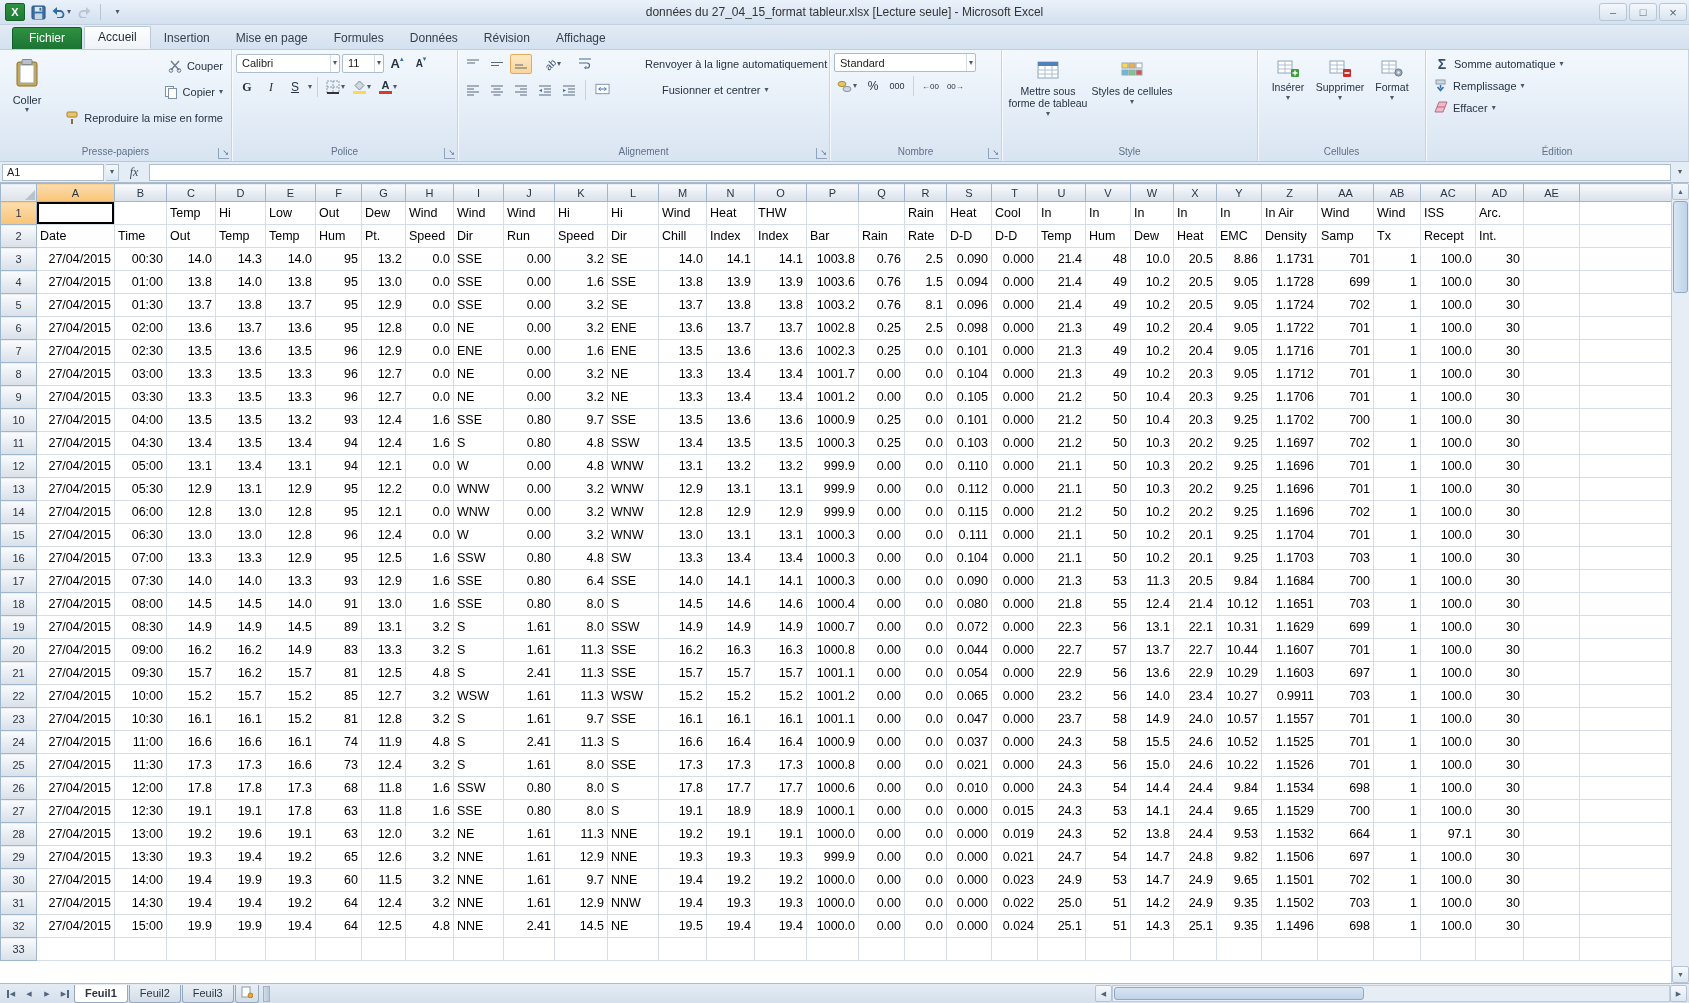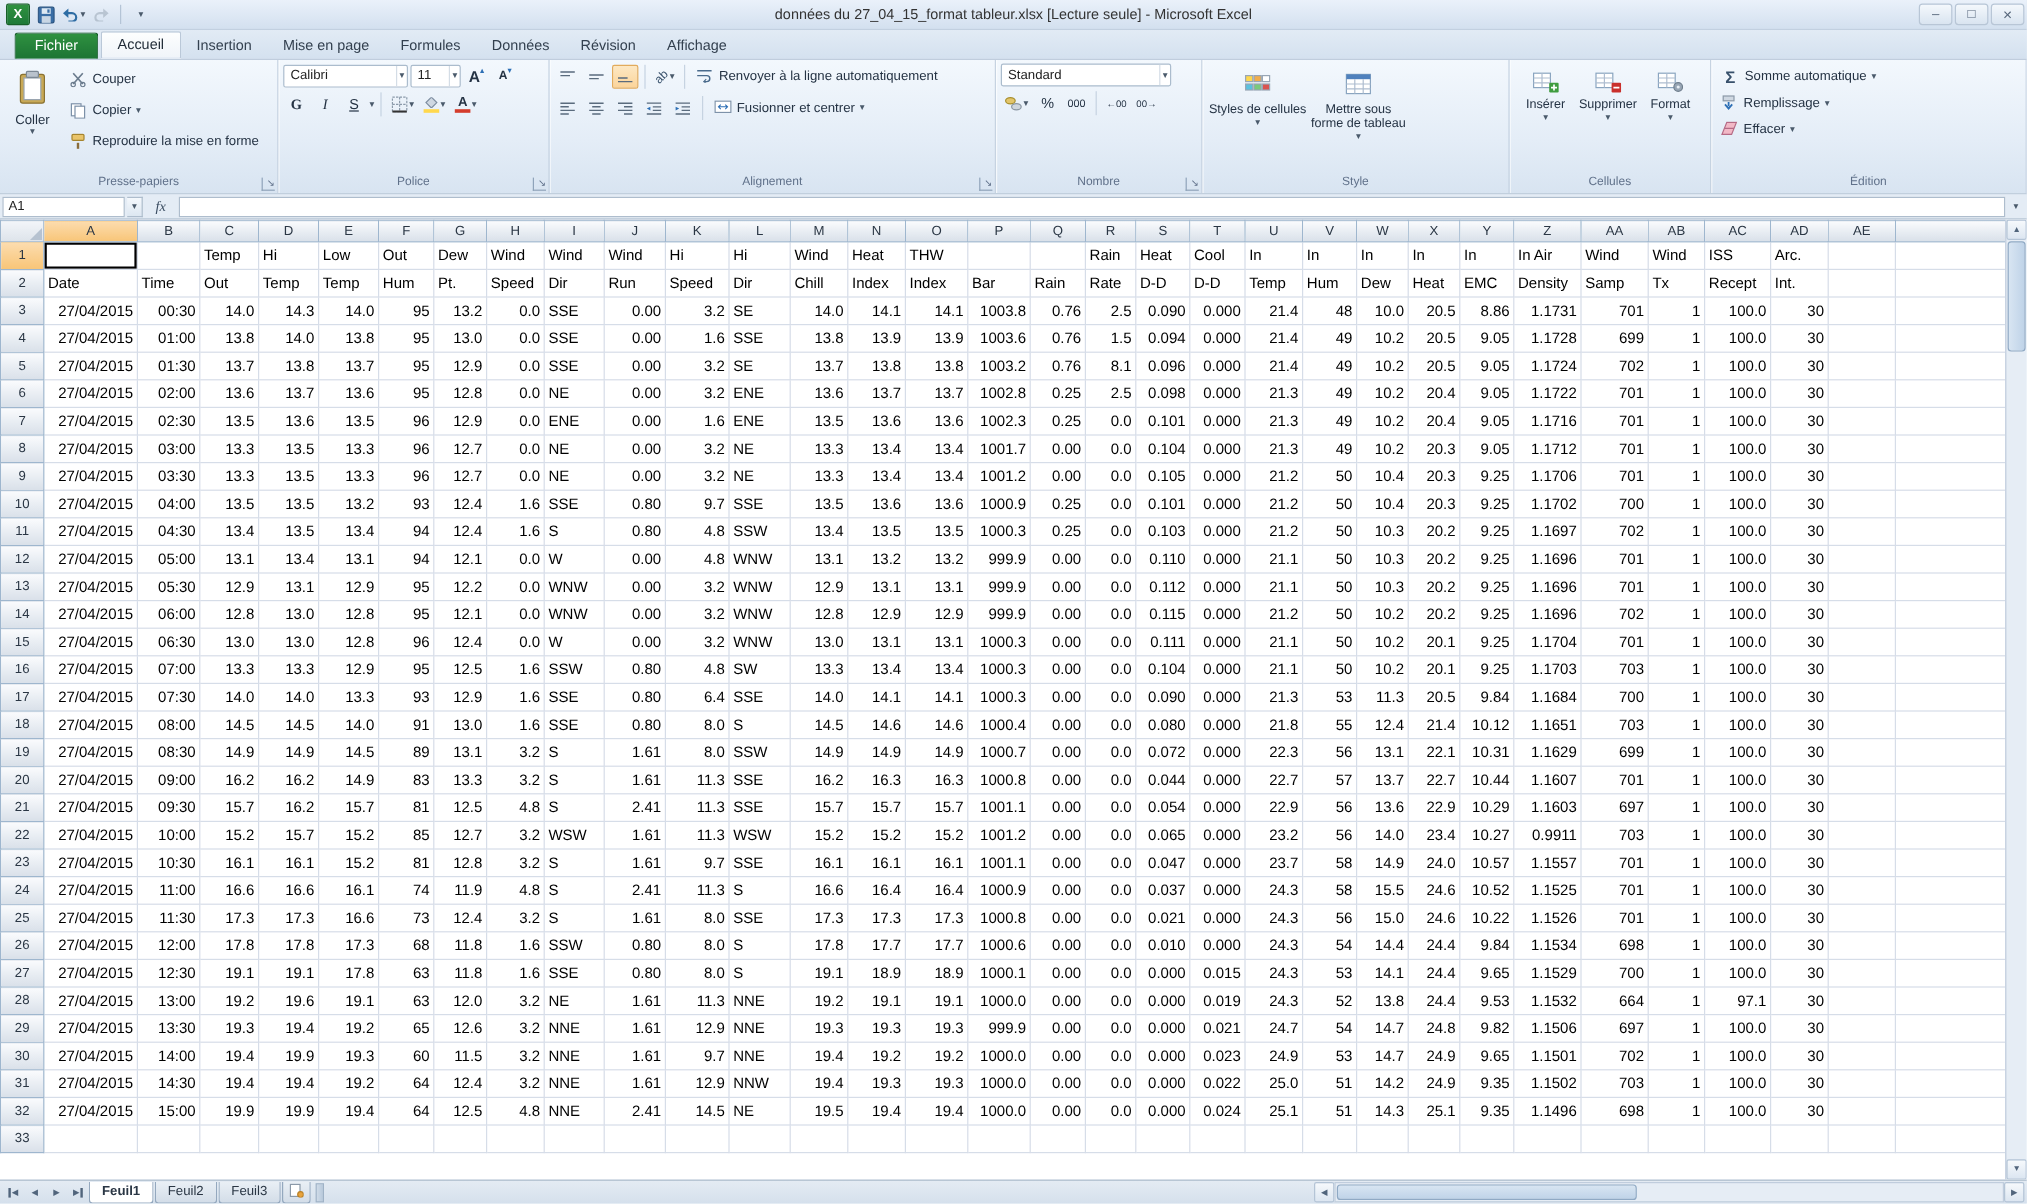--- a/index.html
+++ b/index.html
@@ -46,34 +46,34 @@
   .combo .cv { flex:1; overflow:hidden; white-space:nowrap; }
   .combo .da { border-left:1px solid #d4dde6; padding-left:2px; height:100%; display:flex; align-items:center;}
   .icn14 { width:15px; height:15px; display:inline-flex; }
   .bigbtn { width:84px; display:inline-flex; flex-direction:column; align-items:center; justify-content:flex-start; font-size:10.5px; color:#253344; text-align:center; padding-top:4px; height:86px; border:1px solid transparent; border-radius:2px;}
   .bigbtn .bl { line-height:12px; margin-top:3px; white-space:normal; }
   .bigbtn .da { margin-top:1px; }
   .cellbtn { width:52px; height:86px; }
   .pastebtn { width:46px; height:86px; display:inline-flex; flex-direction:column; align-items:center; padding-top:4px; font-size:11px; color:#253344; border:1px solid transparent; border-radius:2px; float:left;}
   .pastebtn .plabel { margin-top:6px; }
   .clipcol { margin-left:50px; display:flex; flex-direction:column; }
-  .clipcol .sbtn { height:26px; }
+  .clipcol .sbtn { height:26px;justify-content:flex-end; }
   .erow { display:flex; align-items:center; gap:4px; height:22px; font-size:11px; color:#253344; padding-left:4px;}
   .sigma { font-size:14px; font-weight:bold; color:#37506b; width:16px; text-align:center;}
   .bA { font-weight:bold; font-size:13px; } .bA2 { font-weight:bold; font-size:10px; }
   .sup { font-size:7px; color:#2d6fb5; margin-left:-1px; transform:translateY(-4px); }
   .gbtn { font-weight:bold; font-family:"Liberation Serif",serif; }
   .ibtn { font-style:italic; font-family:"Liberation Serif",serif; }
   .ubtn { text-decoration:underline; }
   .fcstack { display:flex; flex-direction:column; align-items:center; line-height:10px;}
   .fcstack .bar { width:13px; height:3px; margin-top:1px; }
   .bar.red { background:#d43c2c; } .bar.yel { background:#ffd84d; }
   .orient { transform:rotate(-45deg); font-size:10px; color:#37506b; display:inline-block;}
   .orient::before { content:"ab"; }
-  .wraplbl, .mergelbl { font-size:11px; color:#253344; white-space:nowrap; }
+  .wraplbl, .mergelbl { font-size:11px; color:#253344; white-space:nowrap;margin-left:48px; }
 
   
   .formulabar { height:21px; flex:0 0 21px; background:#e4ecf5; border-bottom:1px solid #aebdcd; display:flex; align-items:center; padding:1px 2px; gap:2px;}
   .namebox { width:102px; height:17px; background:#fff; border:1px solid #aebdcd; font-size:11px; padding:1px 4px; }
   .nbdrop { width:13px; height:17px; border:1px solid #aebdcd; border-left:none; background:linear-gradient(#f4f8fc,#dde7f1); display:flex; align-items:center; justify-content:center;}
   .fxbtn { width:26px; height:17px; display:flex; align-items:center; justify-content:center; font-family:"Liberation Serif",serif; font-style:italic; font-size:12px; color:#3a4c61; border:1px solid transparent;}
   .finput { flex:1; height:17px; background:#fff; border:1px solid #aebdcd; }
   .fbexp { width:14px; display:flex; justify-content:center; }
 
   
@@ -403,42 +403,42 @@
         <span>Nombre</span>
         <span class="launcher"></span>
       </div>
     </div>
 
     <div class="rgroup" style="width:256px">
       <div class="rg-body" style="display:flex;">
         <div class="bigbtn">
           <span>
               <svg width="24" height="24" viewBox="0 0 24 24">
+                <rect x="2" y="4" width="20" height="16" fill="#fff" stroke="#8aa5c0"></rect>
+                <rect x="2" y="4" width="20" height="4" fill="#4f81bd"></rect>
+                <path d="M2 12 h20 M2 16 h20 M9 8 v12 M16 8 v12" stroke="#aebdd0"></path>
+              </svg>
+            </span>
+          <span class="bl">Mettre sous forme de tableau</span>
+          <span class="da"></span>
+        </div>
+        <div class="bigbtn">
+          <span>
+              <svg width="24" height="24" viewBox="0 0 24 24">
                 <g stroke="#98a6b5">
                   <rect x="2" y="5" width="6" height="5" fill="#ffd84d"></rect>
                   <rect x="9" y="5" width="6" height="5" fill="#f0ad4e"></rect>
                   <rect x="16" y="5" width="6" height="5" fill="#fff"></rect>
                   <rect x="2" y="12" width="6" height="5" fill="#5bc0de"></rect>
                   <rect x="9" y="12" width="6" height="5" fill="#7bc97b"></rect>
                   <rect x="16" y="12" width="6" height="5" fill="#d9534f"></rect>
                 </g>
               </svg>
             </span>
           <span class="bl">Styles de cellules</span>
-          <span class="da"></span>
-        </div>
-        <div class="bigbtn">
-          <span>
-              <svg width="24" height="24" viewBox="0 0 24 24">
-                <rect x="2" y="4" width="20" height="16" fill="#fff" stroke="#8aa5c0"></rect>
-                <rect x="2" y="4" width="20" height="4" fill="#4f81bd"></rect>
-                <path d="M2 12 h20 M2 16 h20 M9 8 v12 M16 8 v12" stroke="#aebdd0"></path>
-              </svg>
-            </span>
-          <span class="bl">Mettre sous forme de tableau</span>
           <span class="da"></span>
         </div>
       </div>
       <div class="rg-label">
         <span>Style</span>
       </div>
     </div>
 
     <div class="rgroup" style="width:168px">
       <div class="rg-body" style="display:flex;">

